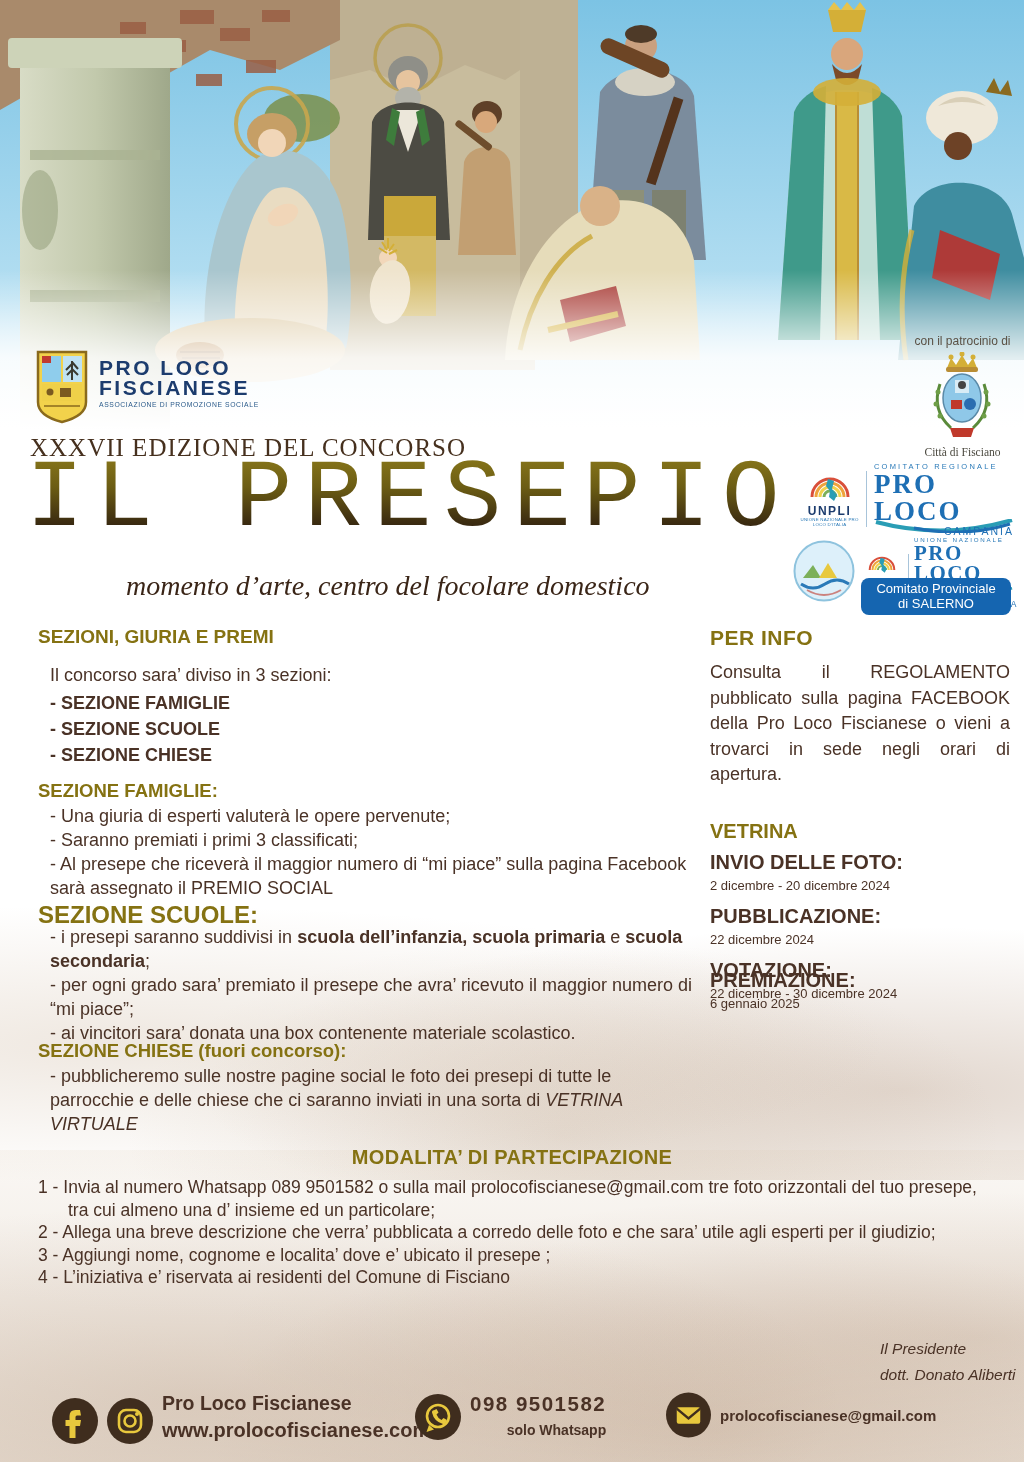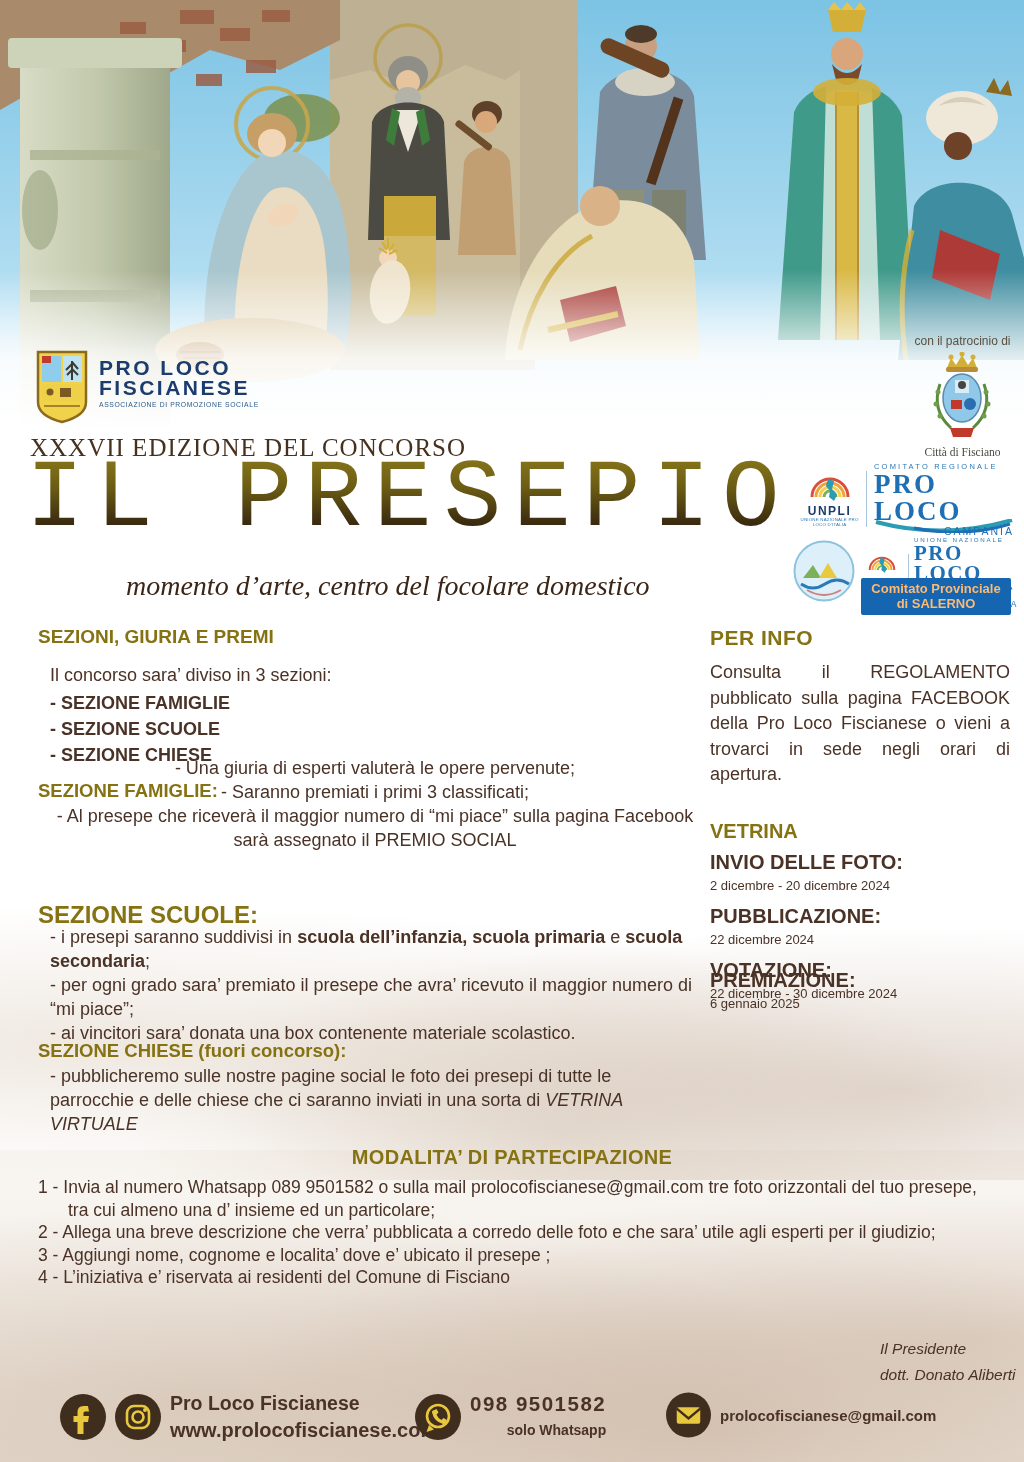--- a/index.html
+++ b/index.html
@@ -69,37 +69,37 @@
   .row2-top { position:absolute; left:68px; top:0; display:flex; align-items:center; }
   .unpli-mini { width:42px; text-align:center; }
   .unpli-mini .unpli-name { font-size:9.5px; letter-spacing:1px; line-height:9px; }
   .unpli-mini .unpli-sub { font-size:3.6px; line-height:4px; }
   .vdiv2 { width:1px; height:38px; background:#a8c4da; margin:0 5px; }
   .italia { position:relative; width:104px; }
   .it-kicker { font-size:6.2px; letter-spacing:1.8px; color:#2a7ab8; }
   .it-name { font-family:"Liberation Serif", serif; font-size:21px; font-weight:bold;
     color:#1e6fb4; letter-spacing:1.5px; line-height:20px; }
   .it-sub { font-size:8.5px; letter-spacing:1.5px; color:#1e6fb4; text-align:right; margin-top:-2px; }
-  .salerno { position:absolute; left:68px; top:42px; width:150px; background:#1565b0; color:#fdba74;
-    text-align:center; font-weight:bold; font-size:13px; line-height:15px; padding:3px 0 4px;
-    border-radius:2px; }
+  .salerno { position:absolute; left:68px; top:42px; width:150px; background:#1565b0; color:#ffffff;
+    text-align:center; font-weight:normal; font-size:13px; line-height:15px; padding:3px 0 4px;
+    border-radius:8px; }
 
   
   .olive { color:#857212; font-weight:bold; }
   .leftcol-h { left:38px; width:650px; font-size:19px; }
   .body-text { left:38px; width:650px; font-size:18px; line-height:24px; color:#4a3226;margin-left:12px; }
   .lh26 { line-height:26px; }
   .b { font-weight:bold; }
   .i { font-style:italic; }
 
   .sez-header { top:626px; }
   .sez-intro  { top:662px; }
   .sez-bullets{ top:690px; font-weight:bold; }
   .fam-h  { top:780px; font-size:18.5px; }
-  .fam-b  { top:756px;text-align:center; }
+  .fam-b  { top:804px; }
   .scu-h  { top:901px; font-size:24px; }
   .scu-b  { top:925px; }
   .chi-h  { top:1040px; font-size:18.5px; }
   .chi-b  { top:1064px; }
 
   .info-h { left:710px; top:626px; width:300px; font-size:21px; letter-spacing:.5px; }
   .info-b { left:710px; top:660px; width:300px; font-size:18px; line-height:25.5px; text-align:justify; }
   .scad-h { left:710px; top:820px; width:300px; font-size:20px; }
   .dl { left:710px; width:310px; }
   .dl0 { top:850px; } .dl1 { top:904px; } .dl2 { top:958px; } .dl3 { top:968px; }
@@ -108,21 +108,21 @@
 
   .mod-h { left:0; top:1146px; width:1024px; text-align:center; font-size:20px; letter-spacing:.3px; }
   .mod-list { left:38px; top:1176px; width:950px; font-size:17.5px; line-height:22.5px; }
   .mod-item { padding-left:30px; text-indent:-30px; }
 
   .signature { left:880px; top:1336px; width:140px; font-style:italic; font-size:15.5px;
     line-height:26px; color:#4a3226; }
 
   
   .fgroup { position:absolute; display:flex; align-items:center; }
-  .fg1 { left:60px; top:1390px; }
+  .fg1 { left:52px; top:1390px;align-items:flex-end; }
   .fg2 { left:415px; top:1390px; }
   .fg3 { left:666px; top:1390px; height:50px; }
   .fgroup svg { display:block; }
   .ficon { margin-right:9px; }
   .ftext { font-weight:bold; color:#4a3226; }
   .ft-l1 { font-size:19.5px; line-height:27px; }
   .ft-l2 { font-size:20px; line-height:27px; }
   .ft-phone { font-size:20.5px; letter-spacing:1.5px; line-height:27px; }
   .ft-note { font-size:14px; line-height:27px;text-align:right; }
   .ft-mail { font-size:15px; }

